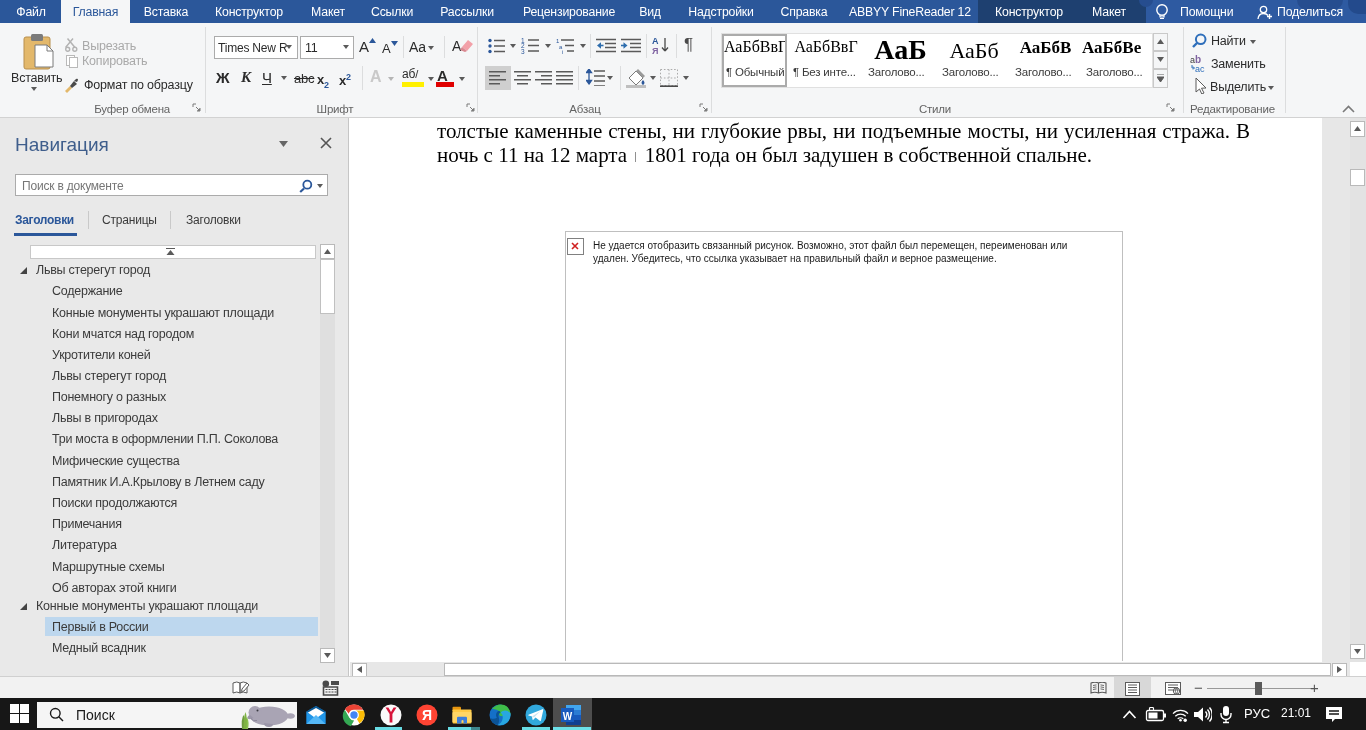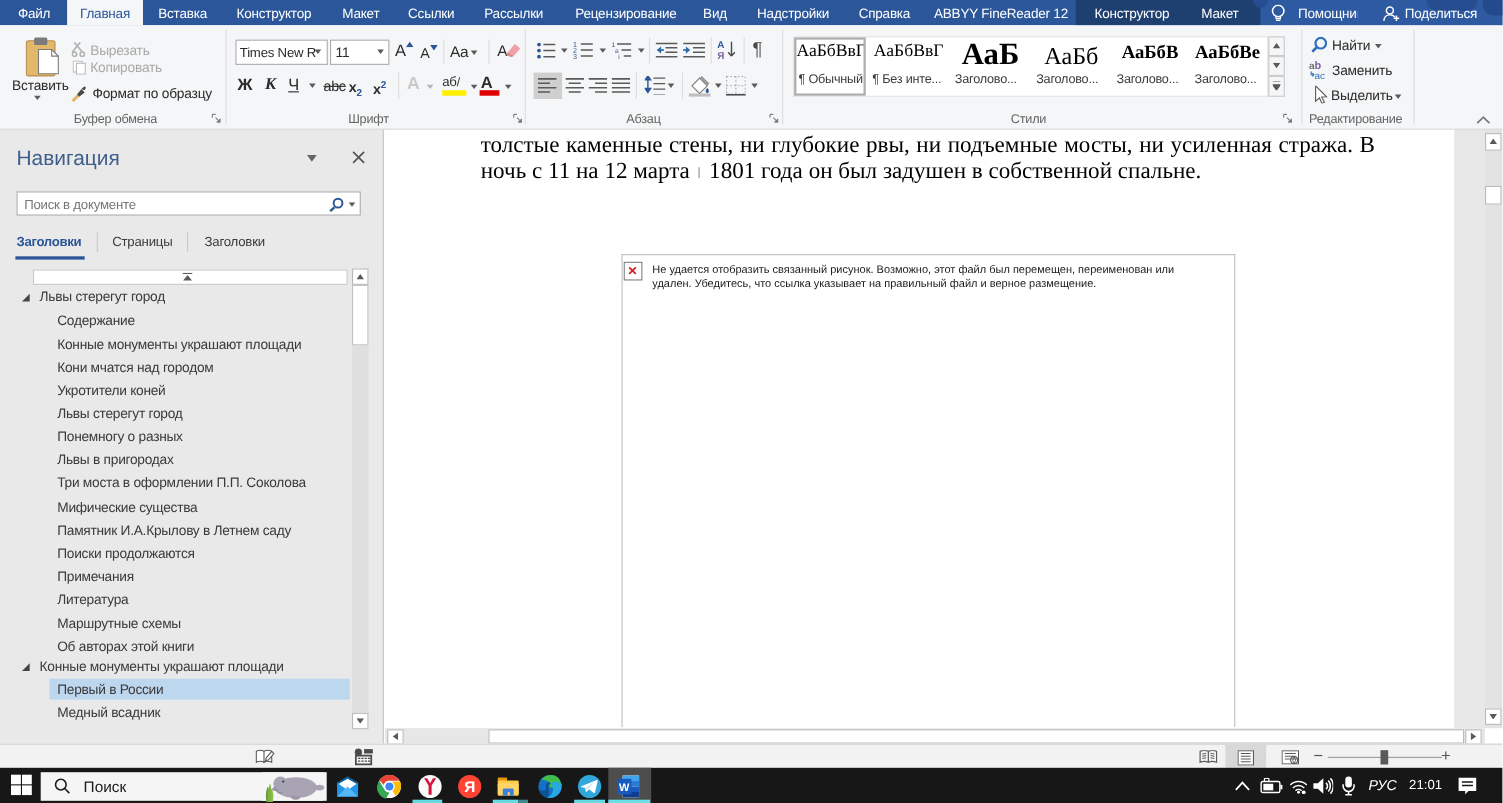--- a/index.html
+++ b/index.html
@@ -96,21 +96,21 @@
   <rect x="0.5" y="0.5" width="8" height="10" fill="#fff" stroke="#b9b9b9"></rect>
   <rect x="3.5" y="2.5" width="8" height="10" fill="#fff" stroke="#b9b9b9"></rect>
 </svg>
 <div class="rtxt dis" style="left:82px;top:54px;text-align:right;">Копировать</div>
 <svg class="ab" style="left:64px;top:78px;" width="16" height="15" viewBox="0 0 16 15">
   <path d="M1 13 L6 8 L8 10 L3 15 z" fill="#E3B86B"></path>
   <path d="M6 8 L10 3 L13 6 L8 10 z" fill="#4a4a4a"></path>
   <path d="M10 3 l2 -2 a1.2 1.2 0 0 1 2 1 l-1 2 z" fill="#4a4a4a"></path>
 </svg>
 <div class="rtxt" style="left:84px;top:78px;">Формат по образцу</div>
-<div class="glabel" style="left:40px;width:130px;">Буфер обмена</div>
+<div class="glabel" style="left:40px;width:130px;text-align:right;">Буфер обмена</div>
 <div class="dlg" style="left:192px;top:103px;">
     <svg width="10" height="10">
       <path d="M1 1 h3 M1 1 v3 M8 5 v3 h-3 M4 4 l3.5 3.5 M7.5 5.5 v2 h-2" stroke="#7a7a7a" fill="none"></path>
     </svg>
   </div>
 <div class="gsep" style="left:205px;"></div>
 
 <div class="combo" style="left:214px;top:36px;width:84px;height:23px;"></div>
 <div class="rtxt" style="left:218px;top:41px;font-size:12px;">Times New R</div>
 <div class="darr" style="left:286px;top:45px;"></div>
@@ -245,21 +245,21 @@
 <div class="styl" style="position:absolute;left:724px;top:38px;width:61px;text-align:center;font-family:'Liberation Serif',serif;font-size:16px;white-space:nowrap;overflow:hidden;">АаБбВвГ</div>
 <div class="stylb" style="position:absolute;left:726px;top:66px;font-size:11.5px;letter-spacing:-0.2px;color:#3b3b3b;white-space:nowrap;overflow:hidden;width:60px;">¶ Обычный</div>
 <div class="styl" style="position:absolute;left:790px;top:38px;width:72px;text-align:center;font-family:'Liberation Serif',serif;font-size:16px;white-space:nowrap;overflow:hidden;">АаБбВвГ</div>
 <div class="stylb" style="position:absolute;left:793px;top:66px;font-size:11.5px;letter-spacing:-0.2px;color:#3b3b3b;white-space:nowrap;overflow:hidden;width:66px;">¶ Без инте...</div>
 <div class="styl" style="position:absolute;left:864px;top:34px;width:73px;text-align:center;font-family:'Liberation Serif',serif;font-size:28px;font-weight:600;white-space:nowrap;overflow:hidden;">АаБ</div>
 <div class="stylb" style="position:absolute;left:868px;top:66px;font-size:11.5px;letter-spacing:-0.2px;color:#3b3b3b;white-space:nowrap;overflow:hidden;width:66px;">Заголово...</div>
 <div class="styl" style="position:absolute;left:938px;top:38px;width:72px;text-align:center;font-family:'Liberation Serif',serif;font-size:22px;white-space:nowrap;overflow:hidden;">АаБб</div>
 <div class="stylb" style="position:absolute;left:942px;top:66px;font-size:11.5px;letter-spacing:-0.2px;color:#3b3b3b;white-space:nowrap;overflow:hidden;width:66px;">Заголово...</div>
 <div class="styl" style="position:absolute;left:1011px;top:38px;width:69px;text-align:center;font-family:'Liberation Serif',serif;font-size:17px;font-weight:bold;white-space:nowrap;overflow:hidden;">АаБбВ</div>
 <div class="stylb" style="position:absolute;left:1015px;top:66px;font-size:11.5px;letter-spacing:-0.2px;color:#3b3b3b;white-space:nowrap;overflow:hidden;width:62px;">Заголово...</div>
-<div class="styl" style="position:absolute;left:1082px;top:38px;width:68px;text-align:center;font-family:'Liberation Serif',serif;font-size:17px;font-weight:bold;white-space:nowrap;overflow:hidden;">АаБбВе</div>
+<div class="styl" style="position:absolute;left:1082px;top:38px;width:68px;text-align:left;font-family:'Liberation Serif',serif;font-size:17px;font-weight:bold;white-space:nowrap;overflow:hidden;">АаБбВе</div>
 <div class="stylb" style="position:absolute;left:1086px;top:66px;font-size:11.5px;letter-spacing:-0.2px;color:#3b3b3b;white-space:nowrap;overflow:hidden;width:62px;">Заголово...</div>
 <div class="ab" style="left:1153px;top:33px;width:15px;height:18px;border:1px solid #C9C9C9;box-sizing:border-box;background:#F5F6F7;"></div>
 <svg class="ab" style="left:1157px;top:39px;" width="7" height="5">
     <path d="M3.5 0 L7 5 L0 5 z" fill="#5a5a5a"></path>
   </svg>
 <div class="ab" style="left:1153px;top:51px;width:15px;height:18px;border:1px solid #C9C9C9;box-sizing:border-box;background:#F5F6F7;"></div>
 <svg class="ab" style="left:1157px;top:57px;" width="7" height="5">
     <path d="M0 0 L7 0 L3.5 5 z" fill="#5a5a5a"></path>
   </svg>
 <div class="ab" style="left:1153px;top:69px;width:15px;height:19px;border:1px solid #C9C9C9;box-sizing:border-box;background:#F5F6F7;"></div>
@@ -538,18 +538,18 @@
   <circle cx="13.2" cy="13.3" r="1.7" fill="#fff"></circle>
 </svg>
 <svg class="ab" style="left:1193px;top:706px;" width="19" height="17" viewBox="0 0 19 17">
   <path d="M1 6 h4 L10 1.5 v14 L5 11 h-4 z" fill="#fff"></path>
   <path d="M12.5 5.5 a4.5 4.5 0 0 1 0 6 M14.5 3.5 a7.5 7.5 0 0 1 0 10 M16.5 1.5 a10.5 10.5 0 0 1 0 14" stroke="#fff" stroke-width="1.4" fill="none"></path>
 </svg>
 <svg class="ab" style="left:1219px;top:705px;" width="14" height="19" viewBox="0 0 14 19">
   <rect x="4" y="1" width="6" height="10" rx="3" fill="#fff"></rect>
   <path d="M2 8 v1.5 a5 5 0 0 0 10 0 V8 M7 14.5 v3 M4 17.5 h6" stroke="#fff" stroke-width="1.4" fill="none"></path>
 </svg>
-<div class="trtxt" style="left:1244px;font-size:13px;font-style:italic;">РУС</div>
+<div class="trtxt" style="left:1244px;font-size:13px;">РУС</div>
 <div class="trtxt" style="left:1281px;font-size:12px;">21:01</div>
 <svg class="ab" style="left:1325px;top:706px;" width="18" height="18" viewBox="0 0 18 18">
   <path d="M1 1 h16 v12 h-7 l-3 3 v-3 h-6 z" fill="#fff"></path>
   <path d="M4 5 h10 M4 8 h10" stroke="#171717" stroke-width="1.4"></path>
 </svg>
 
 </body></html>

